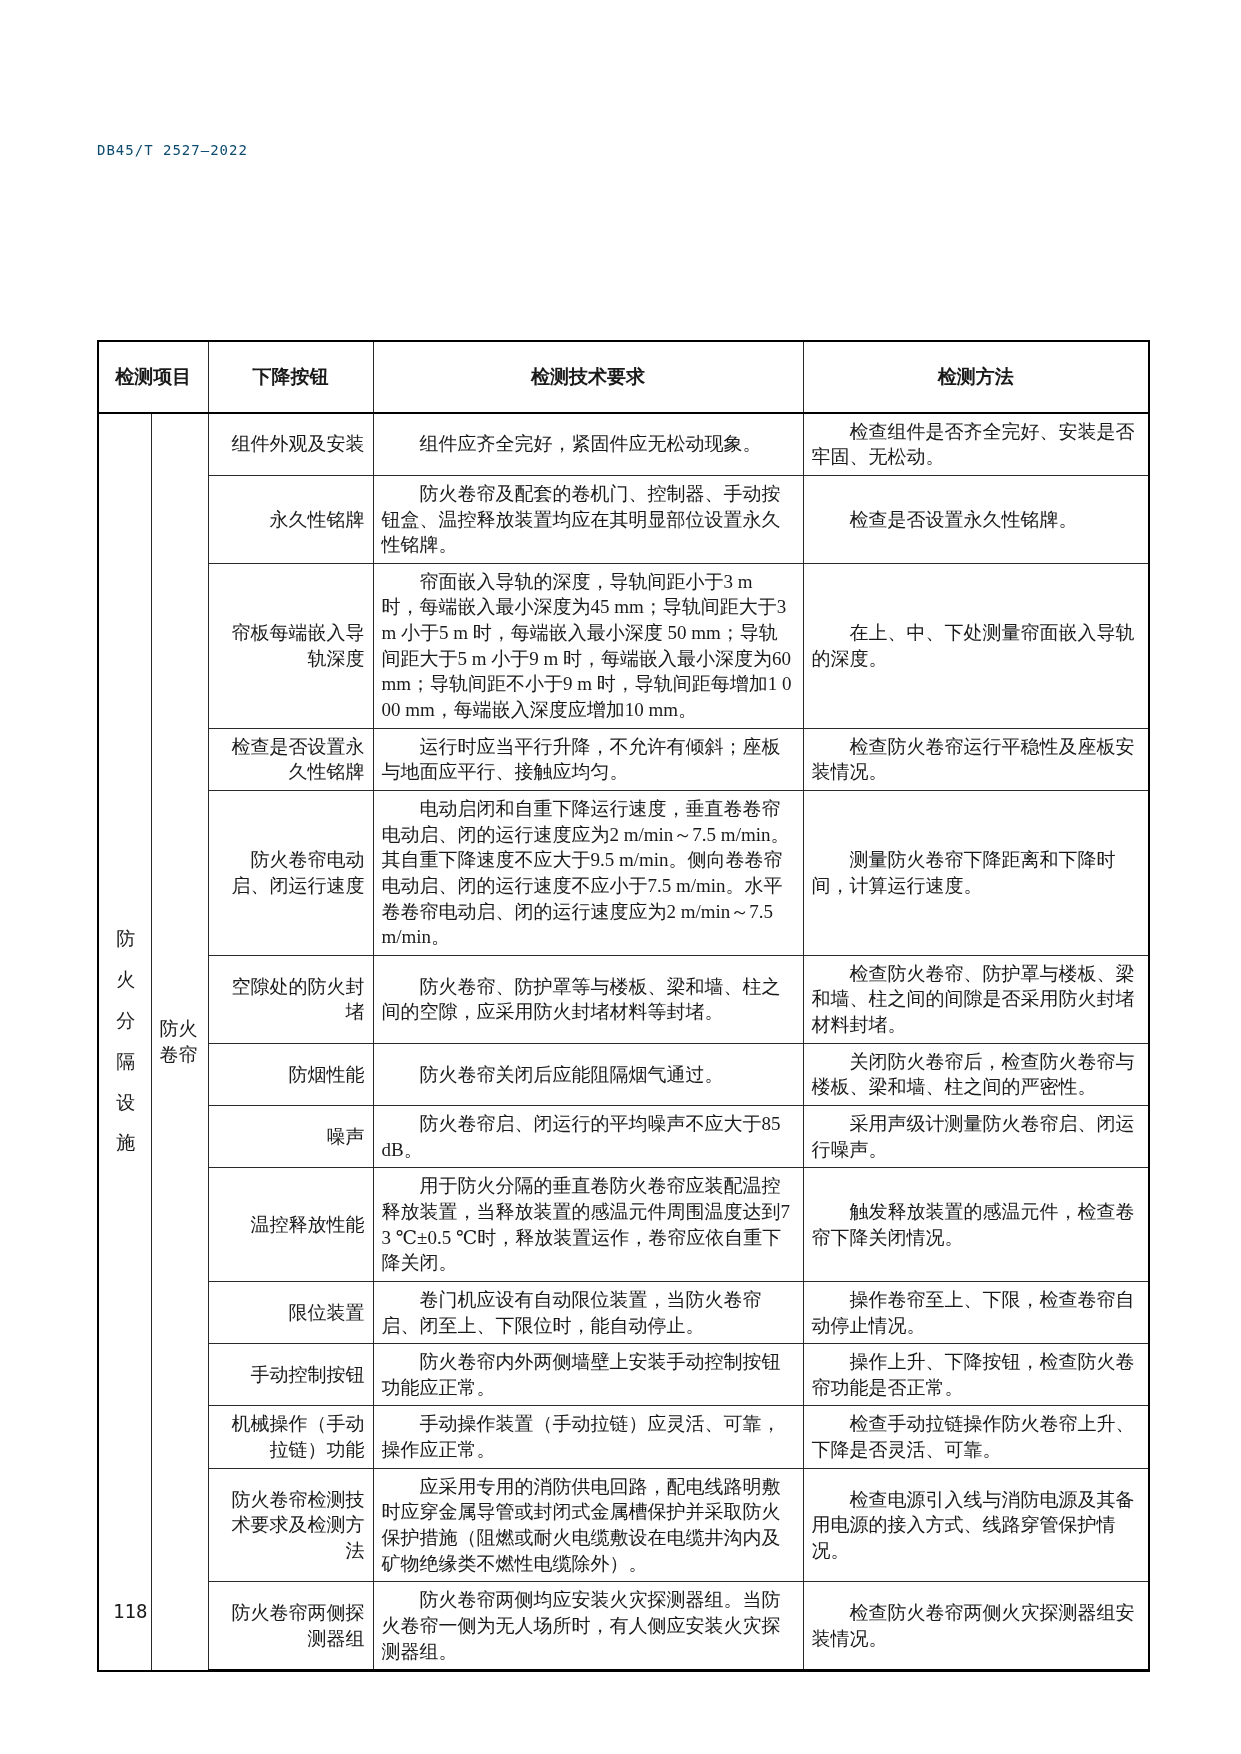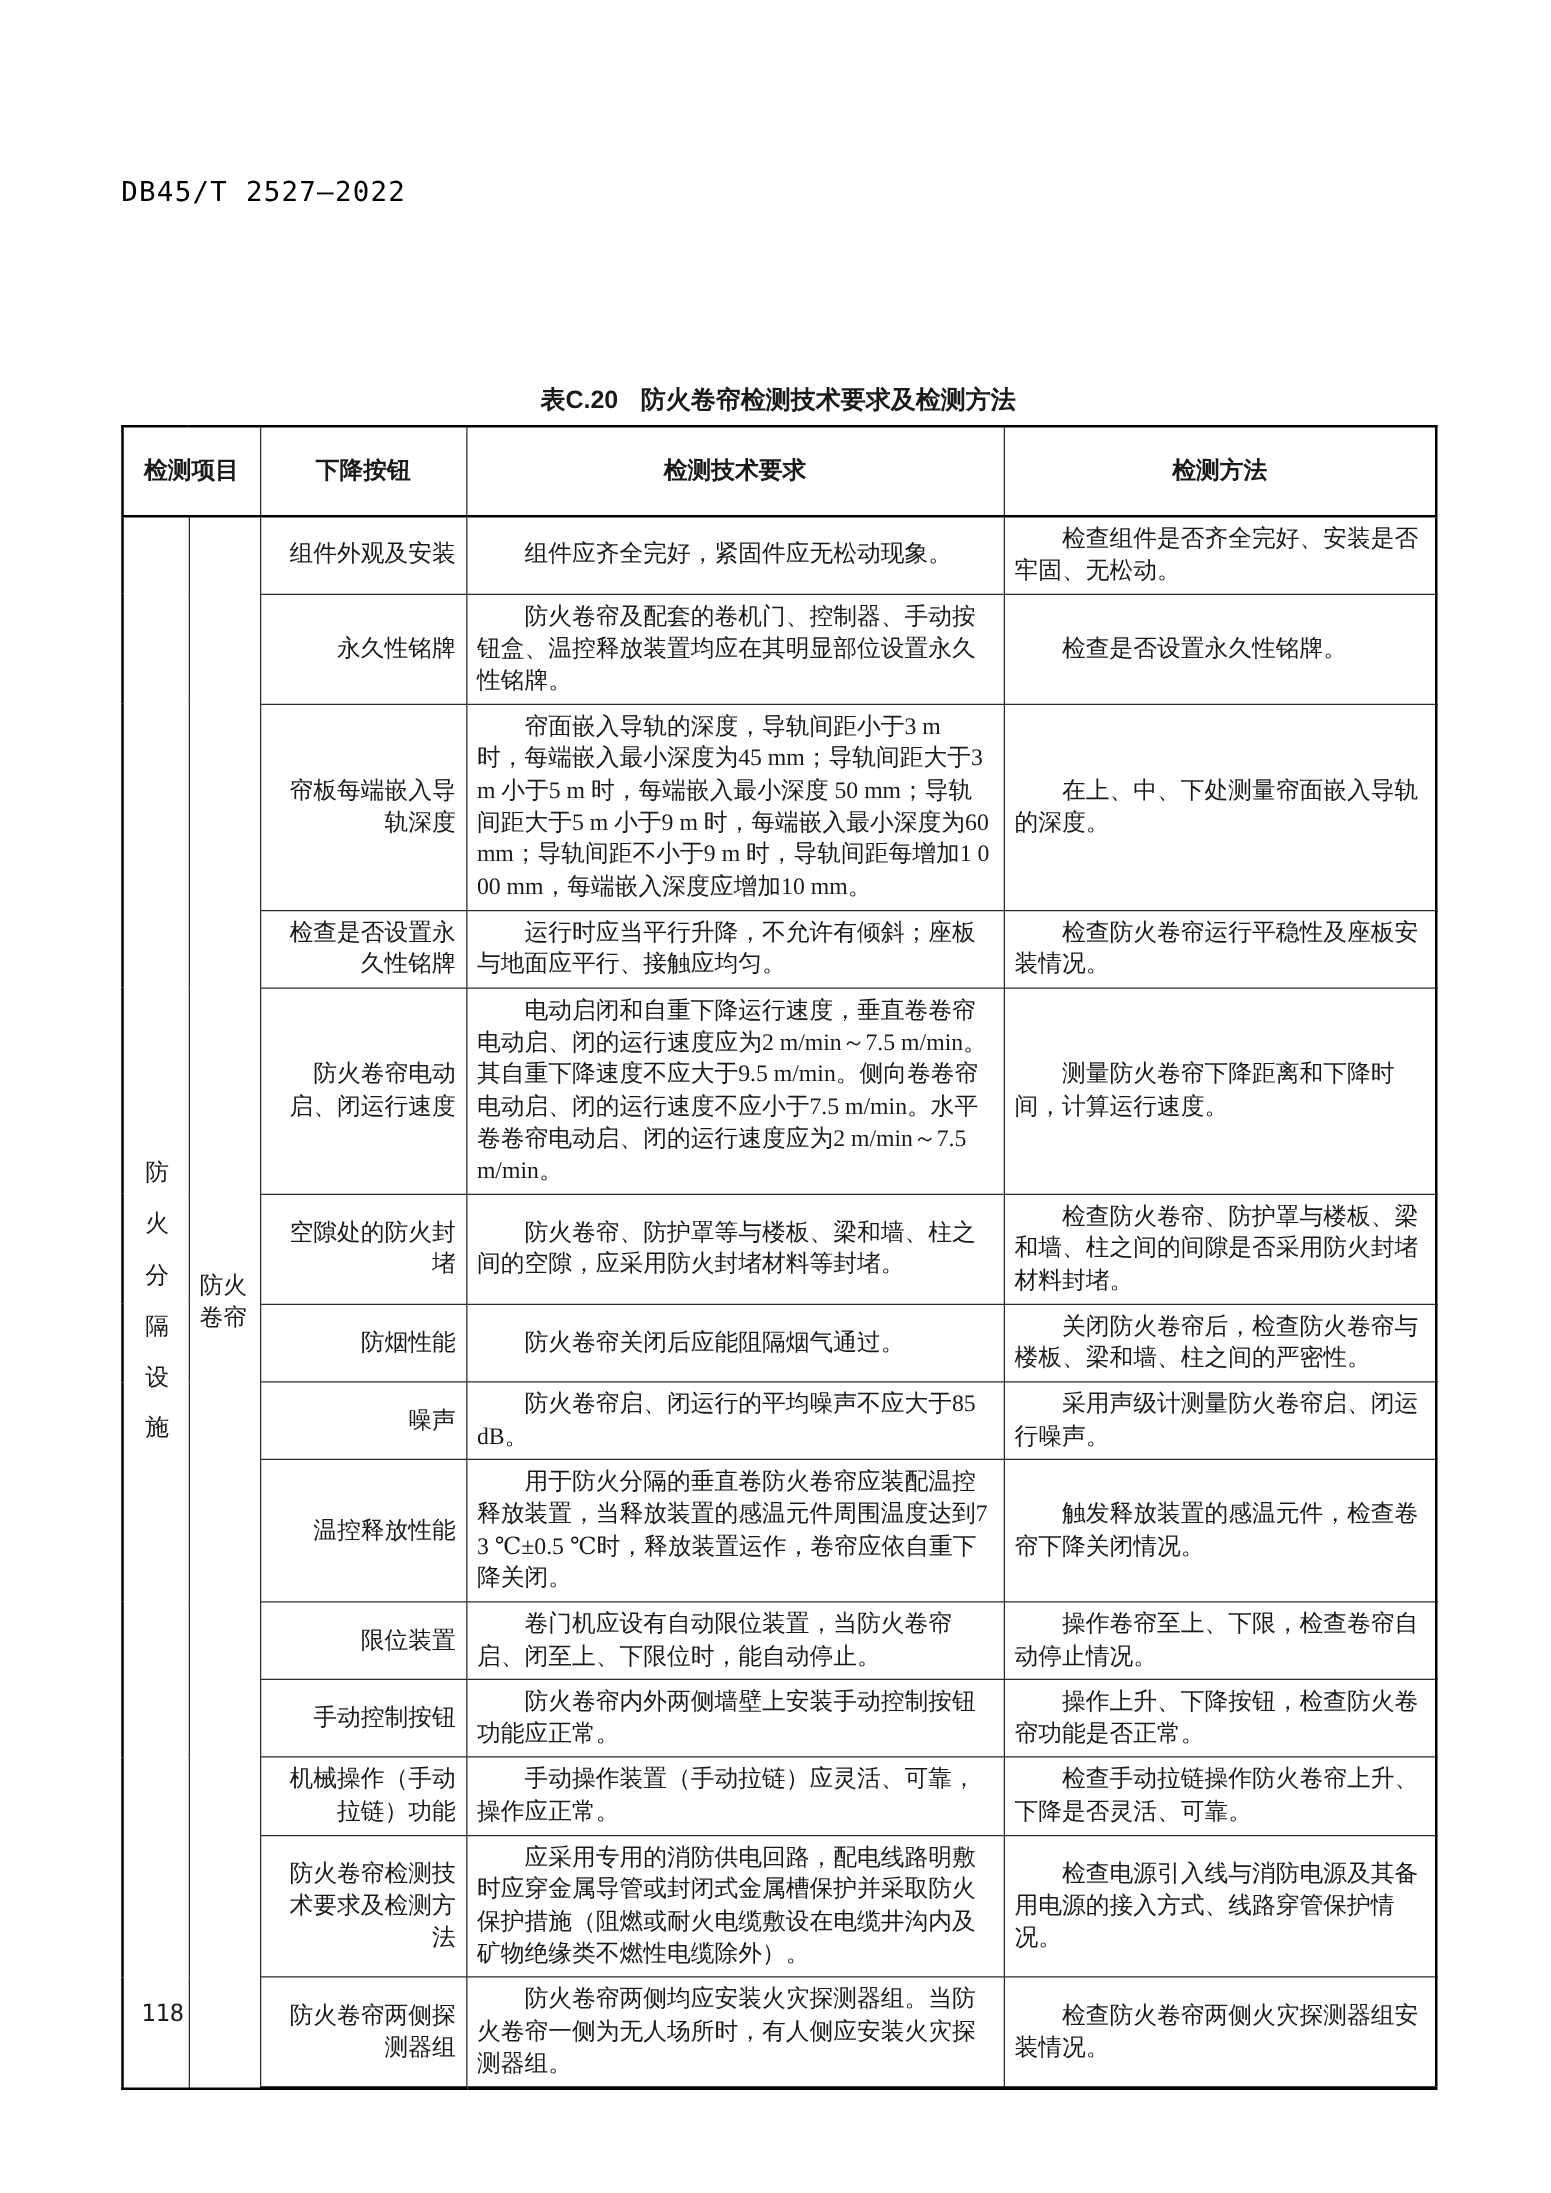--- a/index.html
+++ b/index.html
@@ -7,21 +7,21 @@
     width: 1241px; height: 1754px;
     font-family: "Liberation Serif", "DejaVu Serif", serif;
     color: #1a1a1a;
     position: relative;
   }
   .page { position: relative; width: 1241px; height: 1754px; overflow: hidden; }
 
   .doc-header {
     position: absolute; left: 97px; top: 142px;
     font-family: "DejaVu Sans Mono", "Liberation Mono", monospace;
-    font-size: 22px; letter-spacing: 1px; color: #000000; text-align: right;
+    font-size: 14px; letter-spacing: 1px; color: #0c4a6e; text-align: right;
   }
 
   .clause {
     position: absolute; left: 97px; top: 252px; width: 1051px;
     font-size: 20px; line-height: 1.3;
   }
   .clause .clause-no {
     font-family: "DejaVu Sans Mono", "Liberation Mono", monospace;
     font-size: 19px; margin-right: 22px;
   }
@@ -74,23 +74,20 @@
   }
 </style>
 </head>
 <body>
 
 <div class="page">
 
   <div class="doc-header">DB45/T 2527—2022</div>
 
 
-  <div class="caption">
-    <span class="caption-label">表C.20</span><span>防火卷帘检测技术要求及检测方法</span>
-  </div>
 
   <table class="spec">
     <colgroup>
       <col style="width:53px">
       <col style="width:57px">
       <col style="width:165px">
       <col style="width:430px">
       <col style="width:346px">
     </colgroup>
     <thead>

